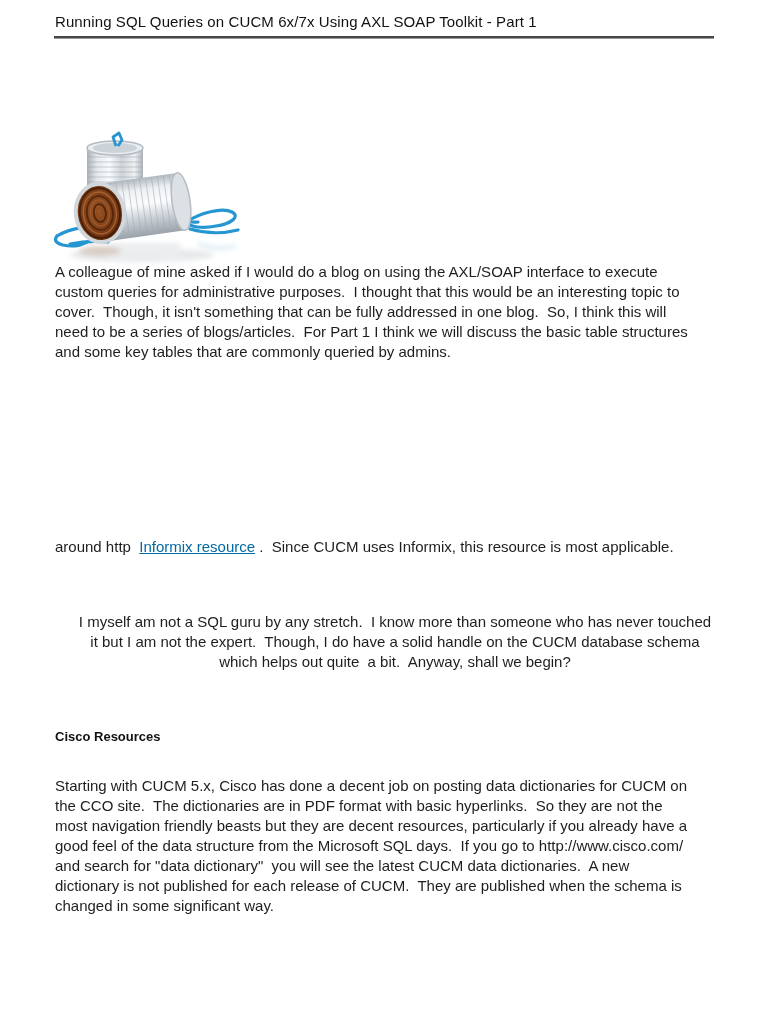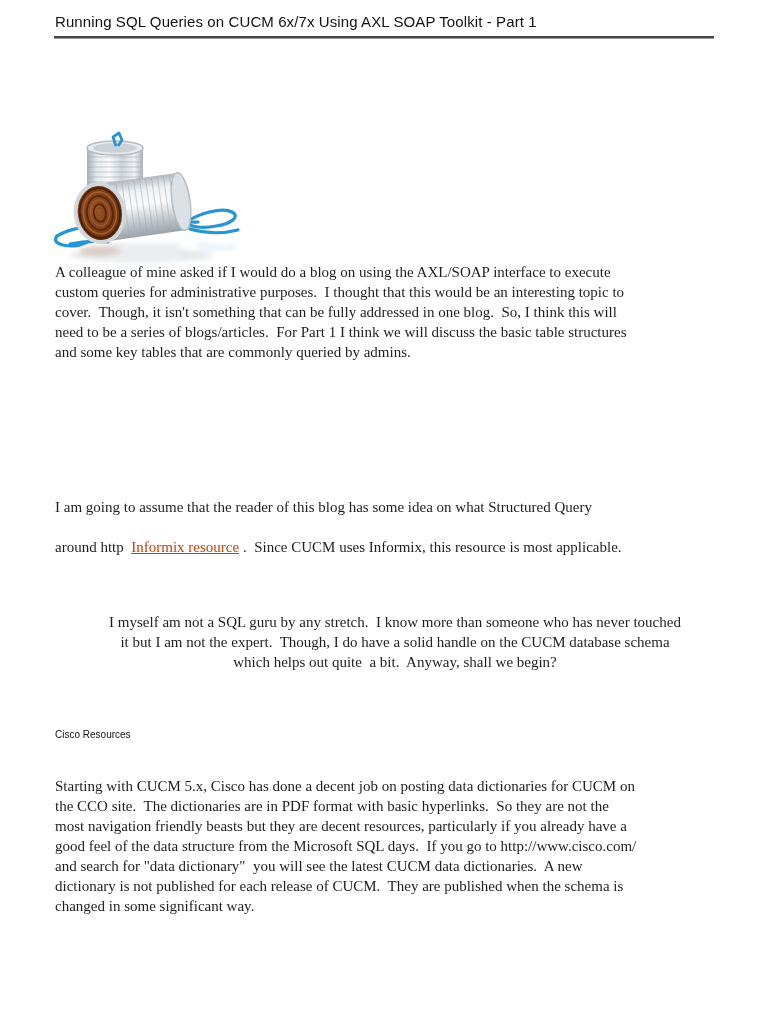--- a/index.html
+++ b/index.html
@@ -20,32 +20,31 @@
     position: absolute; left: 54px; top: 36px; width: 660px; height: 2px;
     background: #474747; border-bottom: 1px solid #9a9a9a;
   }
   .figure {
     position: absolute; left: 50px; top: 124px; width: 210px; height: 145px;
   }
   .para {
     position: absolute; left: 55px; width: 680px;
     font-size: 15px; line-height: 20px; color: #1e1e1e;
     white-space: pre-wrap;
-    font-family: Liberation Serif, serif;
   }
   .p1 { top: 262px; }
   .p2 { top: 497px; }
   .p3 { top: 612px; text-align: center; }
   .p4 { top: 776px; }
   .section-heading {
     position: absolute; left: 55px; top: 729px; width: 660px;
-    font-size: 10px; font-weight: normal; color: #121212;
+    font-size: 13px; font-weight: bold; color: #121212;
   }
   a.link {
-    color: #c2410c; text-decoration: underline; cursor: pointer;
+    color: #0369a1; text-decoration: underline; cursor: pointer;
   }
 </style>
 </head>
 <body>
 
 <div>
 
   <div class="doc-title">Running SQL Queries on CUCM 6x/7x Using AXL SOAP Toolkit - Part 1</div>
   <div class="title-rule"></div>
 
@@ -145,21 +144,21 @@
       </g>
     </svg>
   </div>
 
   <div class="para p1">A colleague of mine asked if I would do a blog on using the AXL/SOAP interface to execute
 custom queries for administrative purposes.  I thought that this would be an interesting topic to
 cover.  Though, it isn't something that can be fully addressed in one blog.  So, I think this will
 need to be a series of blogs/articles.  For Part 1 I think we will discuss the basic table structures
 and some key tables that are commonly queried by admins.</div>
 
-  <div class="para p2"><span>I am going to assume that the reader of this blog has some idea on what Structured Query</span><br><br><span>around http  </span><a class="link">Informix resource</a><span> .  Since CUCM uses Informix, this resource is most applicable.</span></div>
+  <div class="para p2"><br><br><span>around http  </span><a class="link">Informix resource</a><span> .  Since CUCM uses Informix, this resource is most applicable.</span></div>
 
   <div class="para p3">I myself am not a SQL guru by any stretch.  I know more than someone who has never touched
 it but I am not the expert.  Though, I do have a solid handle on the CUCM database schema
 which helps out quite  a bit.  Anyway, shall we begin?</div>
 
   <div class="section-heading">Cisco Resources</div>
 
   <div class="para p4">Starting with CUCM 5.x, Cisco has done a decent job on posting data dictionaries for CUCM on
 the CCO site.  The dictionaries are in PDF format with basic hyperlinks.  So they are not the
 most navigation friendly beasts but they are decent resources, particularly if you already have a

